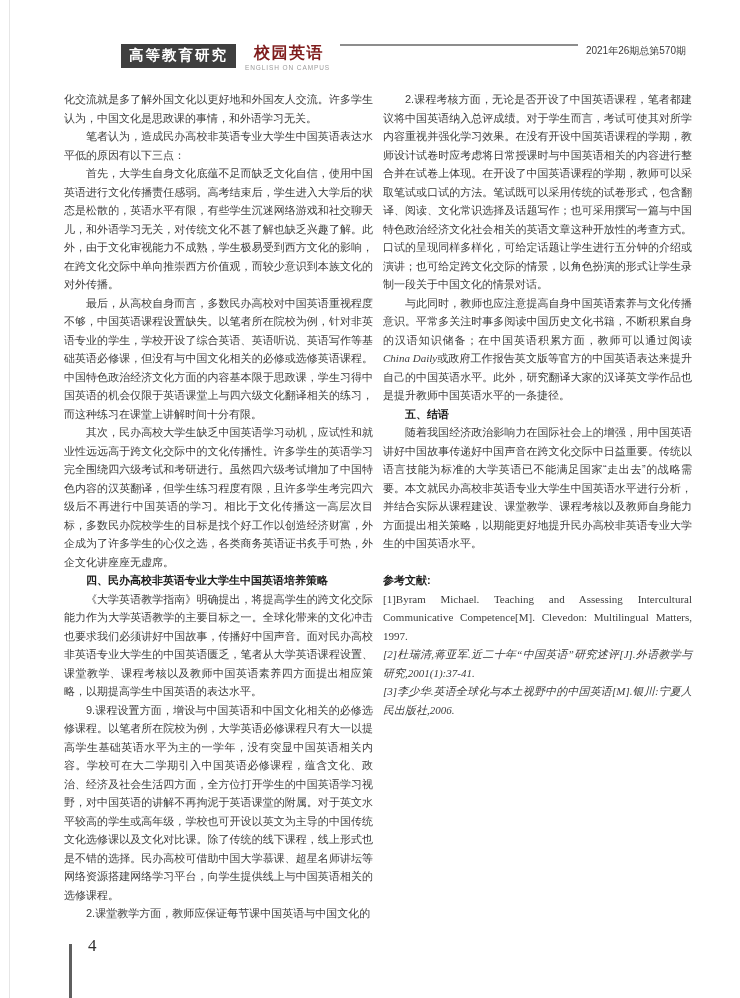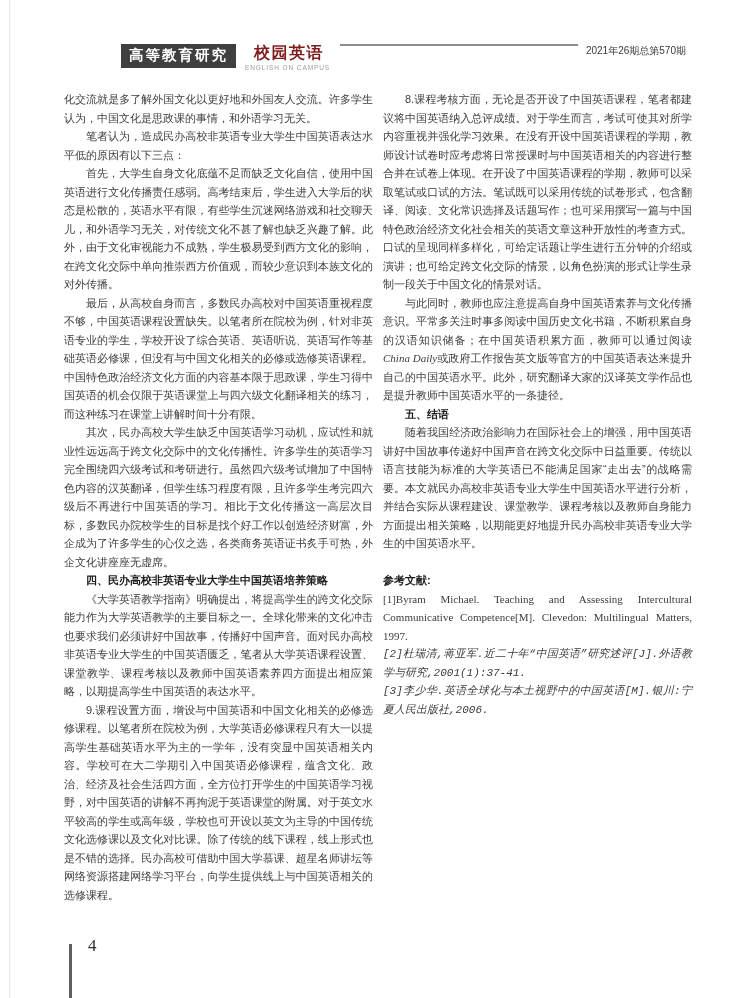--- a/index.html
+++ b/index.html
@@ -49,21 +49,21 @@
     font-size: 11px;
     line-height: 18.5px;
     text-align: justify;
     color: var(--body_text, #3d3d3d);
   }
   .column p { margin: 0; }
   .indent { text-indent: 2em; }
   .section-heading { font-weight: bold; color: #1c1c1c; text-indent: 2em; }
   .refs-title { font-weight: bold; color: #1c1c1c; margin-top: 18.5px !important; text-indent: 0; }
   .ref { font-family: "Liberation Serif", serif; }
-  .ref-zh { font-style: italic; font-family: Liberation Mono, monospace; }
+  .ref-zh { font-style: italic; }
   .italic { font-style: italic; font-family: Liberation Serif, serif; }
 
   
   .page-bar {
     position: absolute; left: 69px; top: 944px;
     width: 3px; height: 54px; background: #5f5f5f;
   }
   .page-number {
     position: absolute; left: 88px; top: 936px;
     font-size: 17px; color: #2e2e2e;
@@ -89,23 +89,24 @@
   <div class="body-area">
     <div class="column">
         <p class="para">化交流就是多了解外国文化以更好地和外国友人交流。许多学生认为，中国文化是思政课的事情，和外语学习无关。</p>
         <p class="para indent">笔者认为，造成民办高校非英语专业大学生中国英语表达水平低的原因有以下三点：</p>
         <p class="para indent">首先，大学生自身文化底蕴不足而缺乏文化自信，使用中国英语进行文化传播责任感弱。高考结束后，学生进入大学后的状态是松散的，英语水平有限，有些学生沉迷网络游戏和社交聊天儿，和外语学习无关，对传统文化不甚了解也缺乏兴趣了解。此外，由于文化审视能力不成熟，学生极易受到西方文化的影响，在跨文化交际中单向推崇西方价值观，而较少意识到本族文化的对外传播。</p>
         <p class="para indent">最后，从高校自身而言，多数民办高校对中国英语重视程度不够，中国英语课程设置缺失。以笔者所在院校为例，针对非英语专业的学生，学校开设了综合英语、英语听说、英语写作等基础英语必修课，但没有与中国文化相关的必修或选修英语课程。中国特色政治经济文化方面的内容基本限于思政课，学生习得中国英语的机会仅限于英语课堂上与四六级文化翻译相关的练习，而这种练习在课堂上讲解时间十分有限。</p>
         <p class="para indent">其次，民办高校大学生缺乏中国英语学习动机，应试性和就业性远远高于跨文化交际中的文化传播性。许多学生的英语学习完全围绕四六级考试和考研进行。虽然四六级考试增加了中国特色内容的汉英翻译，但学生练习程度有限，且许多学生考完四六级后不再进行中国英语的学习。相比于文化传播这一高层次目标，多数民办院校学生的目标是找个好工作以创造经济财富，外企成为了许多学生的心仪之选，各类商务英语证书炙手可热，外企文化讲座座无虚席。</p>
         <p class="section-heading">四、民办高校非英语专业大学生中国英语培养策略</p>
         <p class="para indent">《大学英语教学指南》明确提出，将提高学生的跨文化交际能力作为大学英语教学的主要目标之一。全球化带来的文化冲击也要求我们必须讲好中国故事，传播好中国声音。面对民办高校非英语专业大学生的中国英语匮乏，笔者从大学英语课程设置、课堂教学、课程考核以及教师中国英语素养四方面提出相应策略，以期提高学生中国英语的表达水平。</p>
         <p class="para indent">9.课程设置方面，增设与中国英语和中国文化相关的必修选修课程。以笔者所在院校为例，大学英语必修课程只有大一以提高学生基础英语水平为主的一学年，没有突显中国英语相关内容。学校可在大二学期引入中国英语必修课程，蕴含文化、政治、经济及社会生活四方面，全方位打开学生的中国英语学习视野，对中国英语的讲解不再拘泥于英语课堂的附属。对于英文水平较高的学生或高年级，学校也可开设以英文为主导的中国传统文化选修课以及文化对比课。除了传统的线下课程，线上形式也是不错的选择。民办高校可借助中国大学慕课、超星名师讲坛等网络资源搭建网络学习平台，向学生提供线上与中国英语相关的选修课程。</p>
+        <p class="para indent">2.课堂教学方面，教师应保证每节课中国英语与中国文化的</p>
       </div>
     <div class="column">
-        <p class="para indent">8.课程考核方面，无论是否开设了中国英语课程，笔者都建议将中国英语纳入总评成绩。对于学生而言，考试可使其对所学内容重视并强化学习效果。在没有开设中国英语课程的学期，教师设计试卷时应考虑将日常授课时与中国英语相关的内容进行整合并在试卷上体现。在开设了中国英语课程的学期，教师可以采取笔试或口试的方法。笔试既可以采用传统的试卷形式，包含翻译、阅读、文化常识选择及话题写作；也可采用撰写一篇与中国特色政治经济文化社会相关的英语文章这种开放性的考查方式。口试的呈现同样多样化，可给定话题让学生进行五分钟的介绍或演讲；也可给定跨文化交际的情景，以角色扮演的形式让学生录制一段关于中国文化的情景对话。</p>
+        <p class="para indent">2.课程考核方面，无论是否开设了中国英语课程，笔者都建议将中国英语纳入总评成绩。对于学生而言，考试可使其对所学内容重视并强化学习效果。在没有开设中国英语课程的学期，教师设计试卷时应考虑将日常授课时与中国英语相关的内容进行整合并在试卷上体现。在开设了中国英语课程的学期，教师可以采取笔试或口试的方法。笔试既可以采用传统的试卷形式，包含翻译、阅读、文化常识选择及话题写作；也可采用撰写一篇与中国特色政治经济文化社会相关的英语文章这种开放性的考查方式。口试的呈现同样多样化，可给定话题让学生进行五分钟的介绍或演讲；也可给定跨文化交际的情景，以角色扮演的形式让学生录制一段关于中国文化的情景对话。</p>
         <p class="para indent"><span class="">与此同时，教师也应注意提高自身中国英语素养与文化传播意识。平常多关注时事多阅读中国历史文化书籍，不断积累自身的汉语知识储备；在中国英语积累方面，教师可以通过阅读</span><span class="italic">China Daily</span><span class="">或政府工作报告英文版等官方的中国英语表达来提升自己的中国英语水平。此外，研究翻译大家的汉译英文学作品也是提升教师中国英语水平的一条捷径。</span></p>
         <p class="section-heading">五、结语</p>
         <p class="para indent">随着我国经济政治影响力在国际社会上的增强，用中国英语讲好中国故事传递好中国声音在跨文化交际中日益重要。传统以语言技能为标准的大学英语已不能满足国家“走出去”的战略需要。本文就民办高校非英语专业大学生中国英语水平进行分析，并结合实际从课程建设、课堂教学、课程考核以及教师自身能力方面提出相关策略，以期能更好地提升民办高校非英语专业大学生的中国英语水平。</p>
         <p class="refs-title">参考文献:</p>
         <p class="ref ref-en">[1]Byram Michael. Teaching and Assessing Intercultural Communicative Competence[M]. Clevedon: Multilingual Matters, 1997.</p>
         <p class="ref ref-zh">[2]杜瑞清,蒋亚军.近二十年“中国英语”研究述评[J].外语教学与研究,2001(1):37-41.</p>
         <p class="ref ref-zh">[3]李少华.英语全球化与本土视野中的中国英语[M].银川:宁夏人民出版社,2006.</p>
       </div>
   </div>
 

